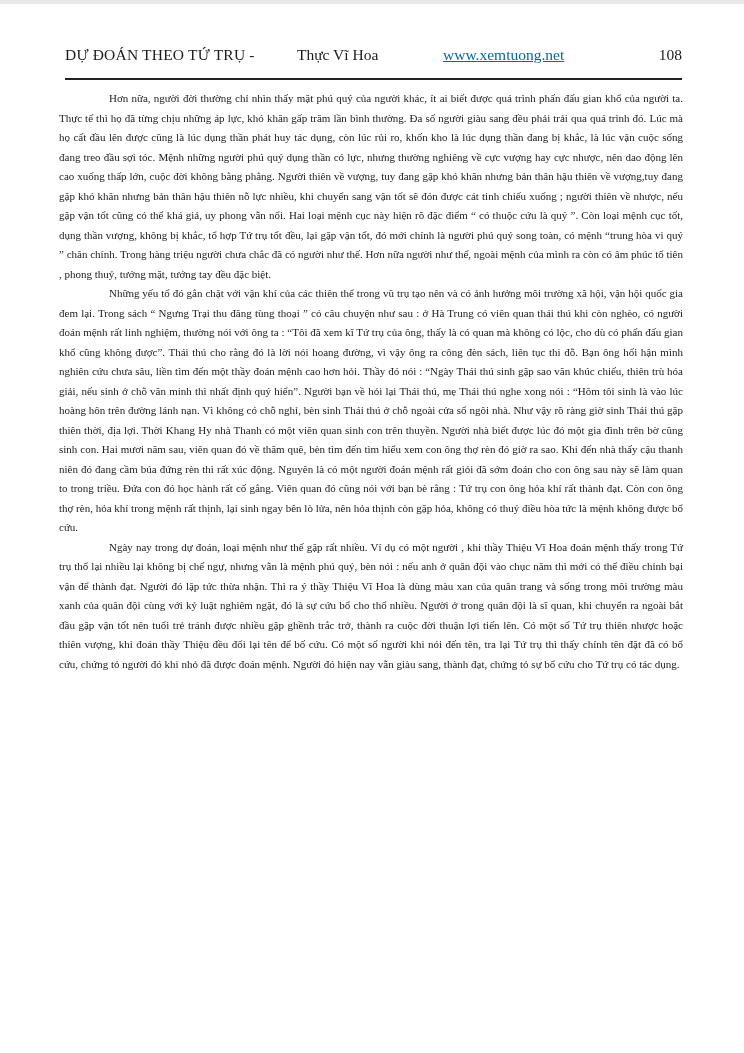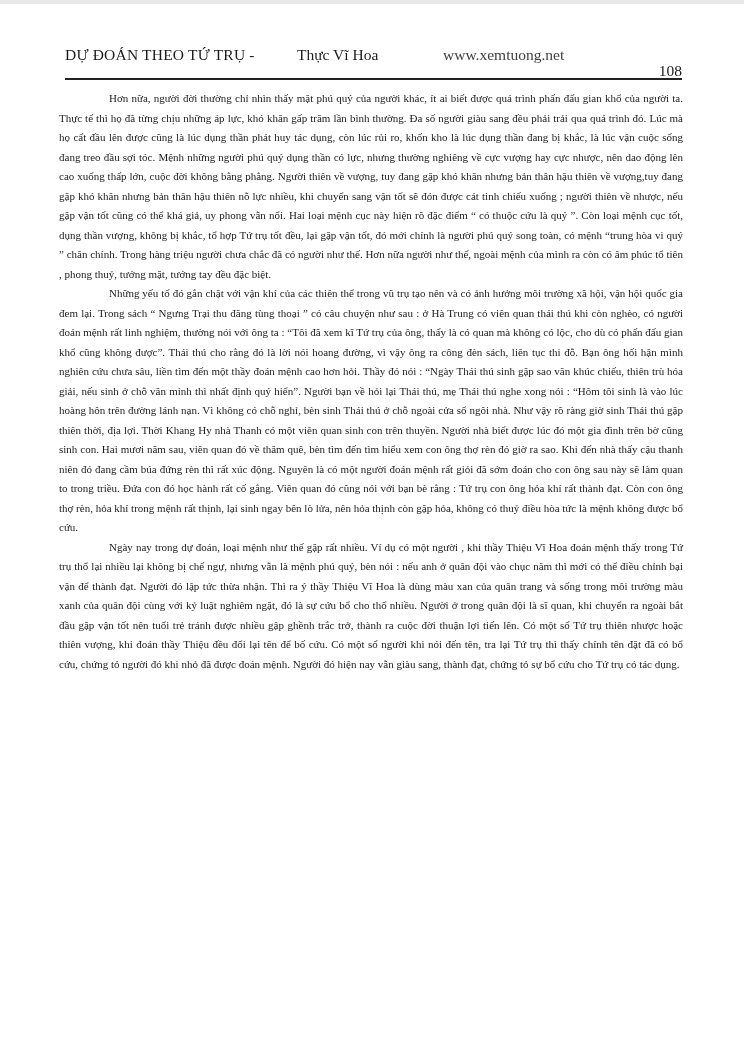--- a/index.html
+++ b/index.html
@@ -36,27 +36,28 @@
     position: absolute;
     left: 232px;
     top: 0;
     white-space: nowrap;
   }
   .header-website {
     position: absolute;
     left: 378px;
     top: 0;
     white-space: nowrap;
-    color: #404040;
+    text-decoration: underline;
+    color: #0369a1;
     cursor: pointer;
   }
   .header-pagenum {
     position: absolute;
     right: 0;
-    top: 16px;
+    top: 0;
     white-space: nowrap;
   }
   .header-rule {
     position: absolute;
     left: 65px;
     top: 74px;
     width: 617px;
     border-top: 2px solid #222222;
   }
   .body-text {

